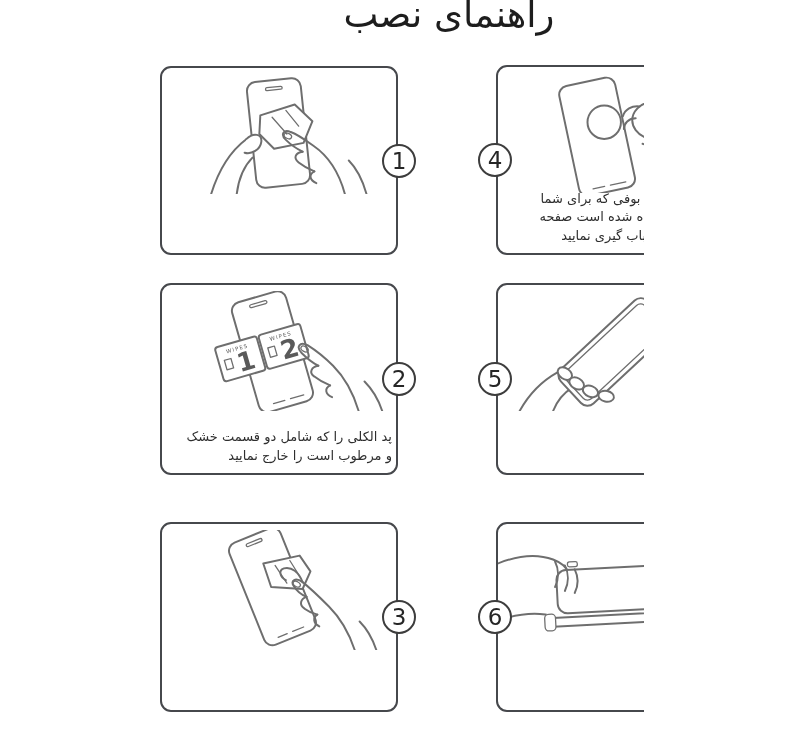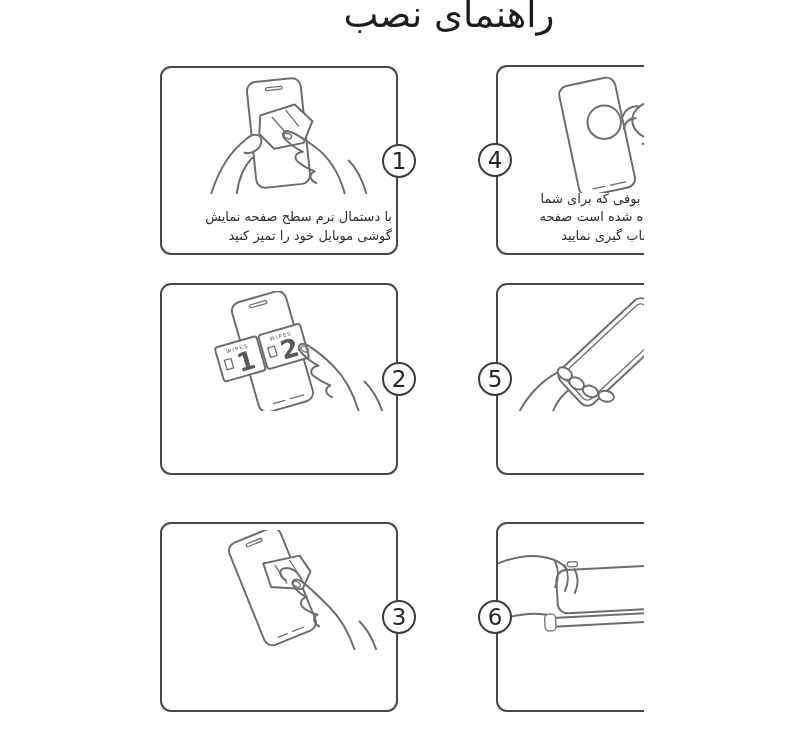--- a/index.html
+++ b/index.html
@@ -70,22 +70,20 @@
       <path class="thin" d="M126,37 L139,53"></path>
       <path d="M186,122 C180,100 170,84 154,73 C147,68 139,62 131,59 C124,56 120,61 126,67 C131,72 137,76 143,79"></path>
       <path d="M143,79 C136,80 133,85 139,90 C144,94 150,97 155,99"></path>
       <path d="M155,99 C149,102 150,108 157,111"></path>
       <path d="M208,122 C204,108 198,96 190,88"></path>
       <ellipse class="thin" cx="128" cy="63" rx="4" ry="2.6" transform="rotate(25 128 63)"></ellipse>
     </svg>
     <div class="badge right">
       <span>1</span>
     </div>
-    <div class="caption">با دستمال نرم سطح صفحه نمایش
-گوشی موبایل خود را تمیز کنید</div>
   </div>
 
   <div class="panel p2">
     <svg class="art" viewBox="0 0 238 122">
       <g transform="rotate(-16 112 66)">
         <rect class="fill" x="85" y="4" width="57" height="116" rx="9"></rect>
         <rect class="thin" x="104" y="10" width="18" height="3" rx="1.5"></rect>
         <path class="thin" d="M100,113 h12 M118,113 h14"></path>
       </g>
       <g transform="rotate(-16 112 66)">
@@ -100,20 +98,22 @@
       </g>
       <path d="M200,122 C194,102 186,88 174,76 C166,68 156,60 148,55 C140,51 136,57 142,63 C147,68 153,73 159,76"></path>
       <path d="M159,76 C152,77 149,83 155,87 C160,91 166,94 171,96"></path>
       <path d="M171,96 C165,99 166,105 173,108"></path>
       <path d="M224,122 C220,110 214,100 206,92"></path>
       <ellipse class="thin" cx="145" cy="59" rx="4" ry="2.5" transform="rotate(30 145 59)"></ellipse>
     </svg>
     <div class="badge right">
       <span>2</span>
     </div>
+    <div class="caption">پد الکلی را که شامل دو قسمت خشک
+و مرطوب است را خارج نمایید</div>
   </div>
 
   <div class="panel p3">
     <svg class="art" viewBox="0 0 238 122">
       <g transform="rotate(-22 112 62)">
         <rect class="fill" x="86" y="2" width="56" height="112" rx="9"></rect>
         <rect class="thin" x="105" y="8" width="17" height="3" rx="1.5"></rect>
         <path class="thin" d="M100,108 h10 M116,108 h12"></path>
       </g>
       <path class="fill" d="M103,34 L140,26 L151,42 L143,60 L111,58 Z"></path>

